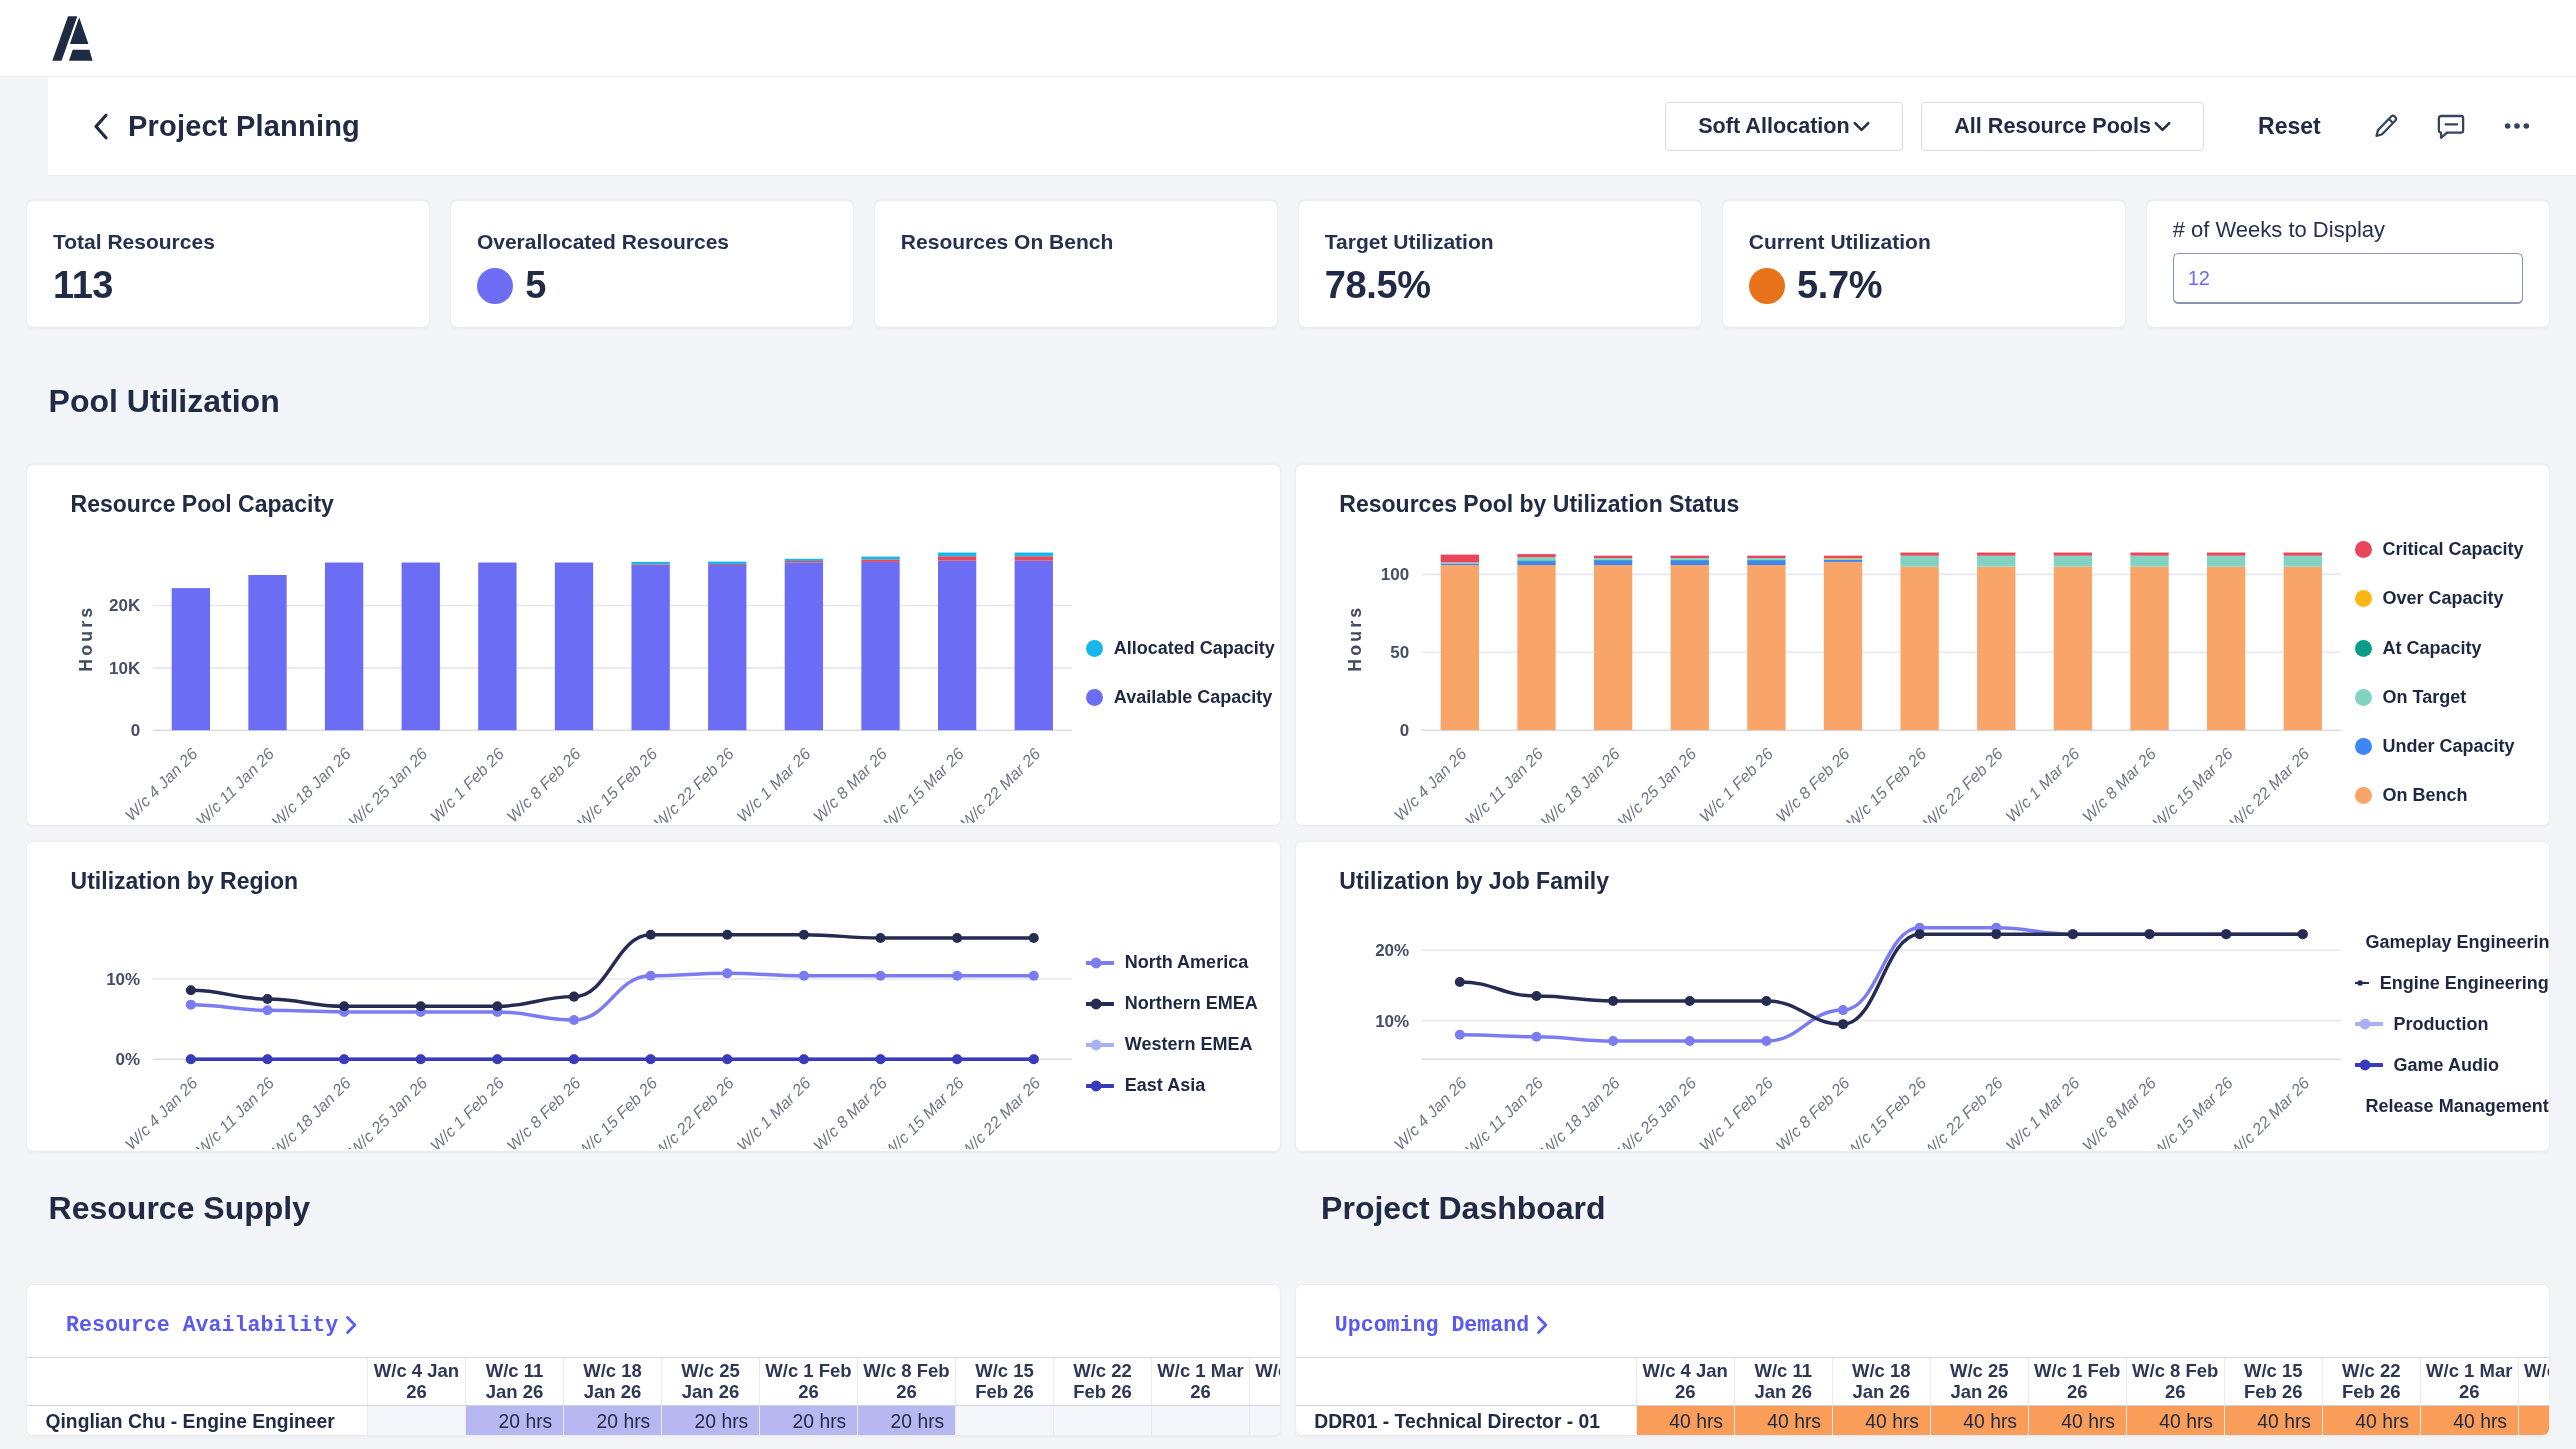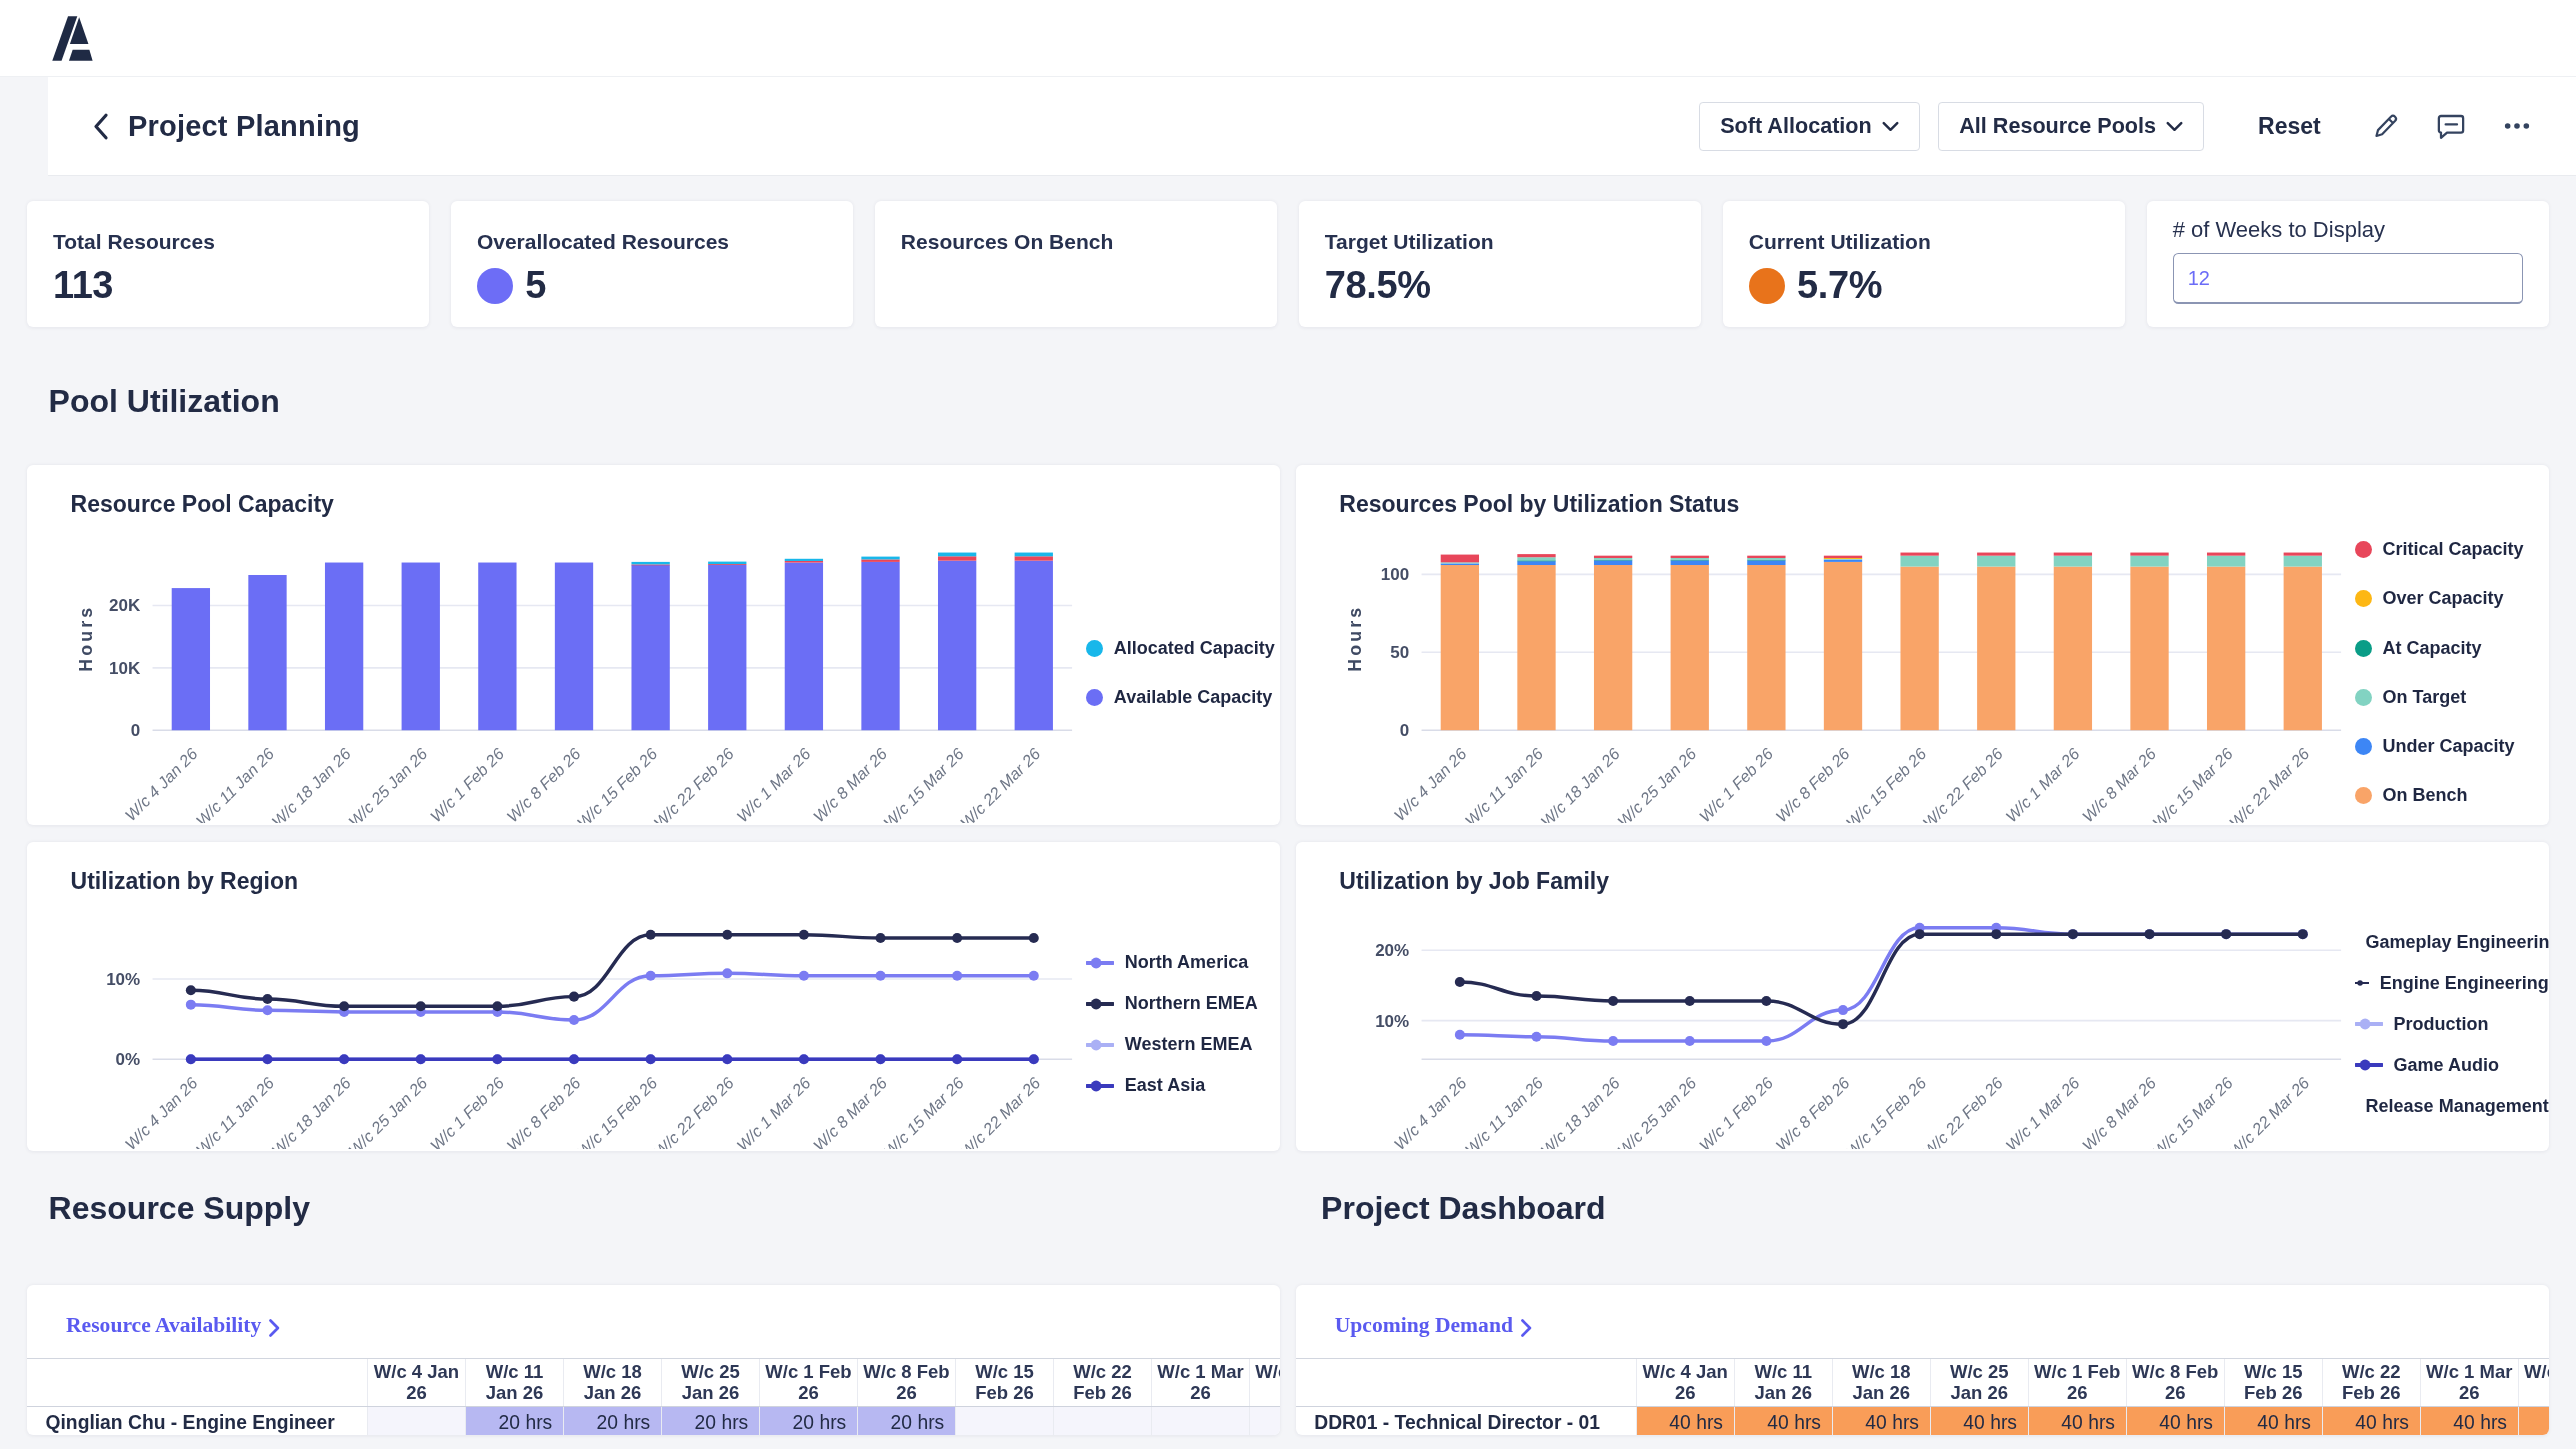--- a/index.html
+++ b/index.html
@@ -7,22 +7,22 @@
     font-family:"Liberation Sans", sans-serif; background:#f4f5f8; color:#222b45; }
 
   
   .topbar { height:77px; background:#fff; border-bottom:1.5px solid #eef0f3;
     display:flex; align-items:center; padding:0 43px; }
   .titlebar { height:99px; background:#fff; border-bottom:1.5px solid #e9ebef;
     display:flex; align-items:center; padding:0 37px 0 43px;margin-left:48px; }
   .back-btn { background:none; border:none; cursor:pointer; display:flex; align-items:center; margin-right:17px; }
   .page-title { font-size:29px; font-weight:700; color:#222b45; letter-spacing:0.2px; }
   .tb-right { margin-left:auto; display:flex; align-items:center; }
-  .drop-btn { display:flex; align-items:center; gap:10px; background:#fff;
-    border:1.5px solid #d8dce4; border-radius:3.9px; height:49px; padding:0 20px;
+  .drop-btn { display:flex; align-items:center; gap:3px; background:#fff;
+    border:1.5px solid #d8dce4; border-radius:3.9px; height:49px; padding:0 32px;
     font-size:21.6px; font-weight:600; color:#222b45; font-family:"Liberation Sans",sans-serif; cursor:pointer; }
   .drop-btn + .drop-btn { margin-left:18.5px; }
   .reset-btn { background:none; border:none; font-size:23px; font-weight:700; color:#222b45;
     font-family:"Liberation Sans",sans-serif; margin:0 43px 0 54px; cursor:pointer; }
   .icon-btn { background:none; border:none; cursor:pointer; padding:6.2px; display:flex; align-items:center; }
   .icon-btn + .icon-btn { margin-left:21.6px; }
 
   
   .content { padding:25px 27px 0 27px; }
   .kpi-row { display:grid; grid-template-columns:repeat(6,1fr); gap:21.6px; }
@@ -51,22 +51,22 @@
   .chart-card.r1 .chart-legend { gap:19px; }
   .legend-item { display:flex; align-items:center; gap:10.8px; background:none; border:none;
     font-family:"Liberation Sans",sans-serif; font-size:18px; font-weight:600; color:#1f2742;
     cursor:pointer; padding:4.6px 0; text-align:left; white-space:nowrap; }
   .legend-dot { width:17px; height:17px; border-radius:50%; flex:none; }
 
   .sec-row { display:grid; grid-template-columns:1fr 1fr; gap:23px; margin:39px 0 12px; }
   .sec-row .section-h { margin:0 0 46px 21.6px; }
 
   .table-card { height:150px; overflow:hidden; padding-top:21.6px; position:relative; }
-  .table-link { display:flex; align-items:flex-end; gap:7px; background:none; border:none; cursor:pointer;
-    font-family:Liberation Serif, serif; font-size:21.6px; font-weight:700; color:#5a5af0;
+  .table-link { display:flex; align-items:center; gap:7px; background:none; border:none; cursor:pointer;
+    font-family:Liberation Mono, monospace; font-size:21.6px; font-weight:700; color:#5a5af0;
     margin:6.2px 0 20px 39px; }
   .grid-table { width:1329px; }
   .g-row { display:grid; grid-template-columns:340px repeat(10,98px); }
   .g-head { border-top:1.5px solid #d2d6df; border-bottom:1.5px solid #cfd3dd; height:49px; }
   .g-head .g-cell { display:flex; align-items:center; justify-content:center; text-align:center;
     font-size:18.5px; font-weight:700; color:#2e3856; line-height:1.15; padding:1.5px 4.6px; }
   .g-body { height:34px; border-bottom:0.8px solid #e6e8ee; }
   .g-body .g-cell { display:flex; align-items:center; justify-content:flex-end;
     font-size:19.3px; color:#222b45; padding-right:10.8px; }
   .g-body .g-name { justify-content:flex-start; font-weight:700; padding-left:18.5px; font-size:19.3px; }

